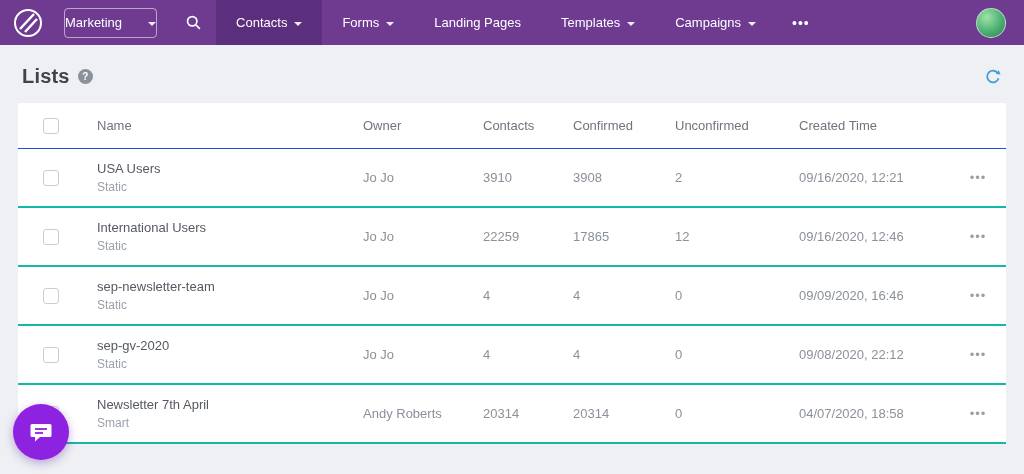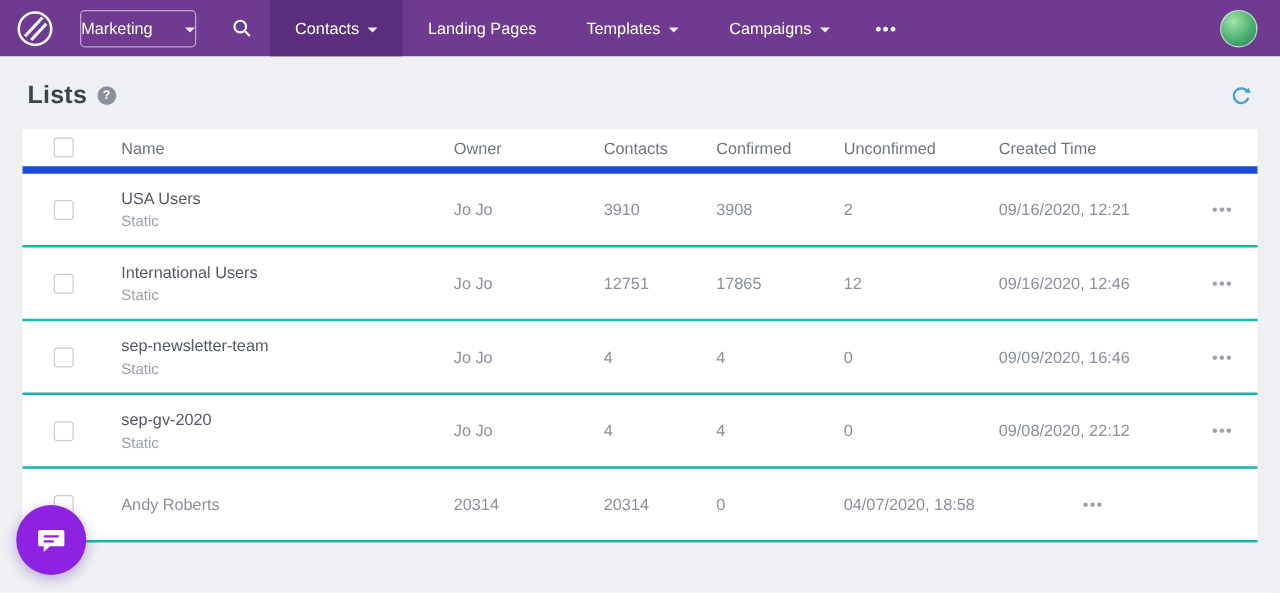--- a/index.html
+++ b/index.html
@@ -29,21 +29,21 @@
   .help{width:15px;height:15px;border-radius:50%;background:#8b9199;color:#fff;font-size:10px;
         display:flex;align-items:center;justify-content:center;margin-left:8px;cursor:pointer;font-weight:700}
   .header-right{margin-left:auto;display:flex;align-items:center;gap:16px}
   .refresh{display:flex;align-items:center;cursor:pointer}
   .create-btn{background:#f8693a;color:#fff;border:none;border-radius:3px;padding:8px 15px;
               font-size:13px;cursor:pointer;font-family:inherit}
 
   
   .table{background:#fff;margin:0 18px;border-radius:2px}
   .tr{display:grid;grid-template-columns:79px 266px 120px 90px 102px 124px 1fr 56px;align-items:center}
-  .thead{height:36px;border-bottom:6px solid #1d4ed8;color:#6f757d;font-size:13px}
+  .thead{height:46px;border-bottom:1px solid #1d4ed8;color:#6f757d;font-size:13px}
   .row{height:59px;border-bottom:2px solid #14b8a6;color:#8b9199;font-size:13px}
   .cell-check{padding-left:25px}
   input[type=checkbox]{appearance:none;-webkit-appearance:none;width:16px;height:16px;border:1px solid #c9ced4;
        border-radius:3px;background:#fff;cursor:pointer;display:block}
   .name-main{color:#545a62;font-size:13px;margin-bottom:4px;cursor:pointer}
   .name-sub{font-size:12px;color:#9ba1a9}
   .actions{color:#9aa0a8;font-size:13px;letter-spacing:1px;cursor:pointer;text-align:center;user-select:none}
 
   
   .chat-fab{position:absolute;left:13px;top:404px;width:56px;height:56px;border-radius:50%;
@@ -69,20 +69,24 @@
   <div class="search">
     <svg width="17" height="17" viewBox="0 0 20 20">
       <circle cx="8.5" cy="8.5" r="5.5" fill="none" stroke="#fff" stroke-width="2"></circle>
       <line x1="12.8" y1="12.8" x2="17.5" y2="17.5" stroke="#fff" stroke-width="2"></line>
     </svg>
   </div>
 
   <div class="nav">
     <div class="nav-item active">
       <span>Contacts</span>
+      <span class="chev"></span>
+    </div>
+    <div class="nav-item">
+      <span>Forms</span>
       <span class="chev"></span>
     </div>
     <div class="nav-item">
       <span>Landing Pages</span>
     </div>
     <div class="nav-item">
       <span>Templates</span>
       <span class="chev"></span>
     </div>
     <div class="nav-item">
@@ -143,21 +147,21 @@
 
   <div class="tr row">
     <div class="cell-check">
         <input type="checkbox" style="">
       </div>
     <div>
       <div class="name-main">International Users</div>
       <div class="name-sub">Static</div>
     </div>
     <div>Jo Jo</div>
-    <div>12751</div>
+    <div>22259</div>
     <div>17865</div>
     <div>12</div>
     <div>09/16/2020, 12:46</div>
     <div class="actions">•••</div>
   </div>
 
   <div class="tr row">
     <div class="cell-check">
         <input type="checkbox" style="">
       </div>
@@ -186,20 +190,24 @@
     <div>4</div>
     <div>0</div>
     <div>09/08/2020, 22:12</div>
     <div class="actions">•••</div>
   </div>
 
   <div class="tr row">
     <div class="cell-check">
         <input type="checkbox" style="">
       </div>
+    <div>
+      <div class="name-main">Newsletter 7th April</div>
+      <div class="name-sub">Smart</div>
+    </div>
     <div>Andy Roberts</div>
     <div>20314</div>
     <div>20314</div>
     <div>0</div>
     <div>04/07/2020, 18:58</div>
     <div class="actions">•••</div>
   </div>
 
 </div>
 

